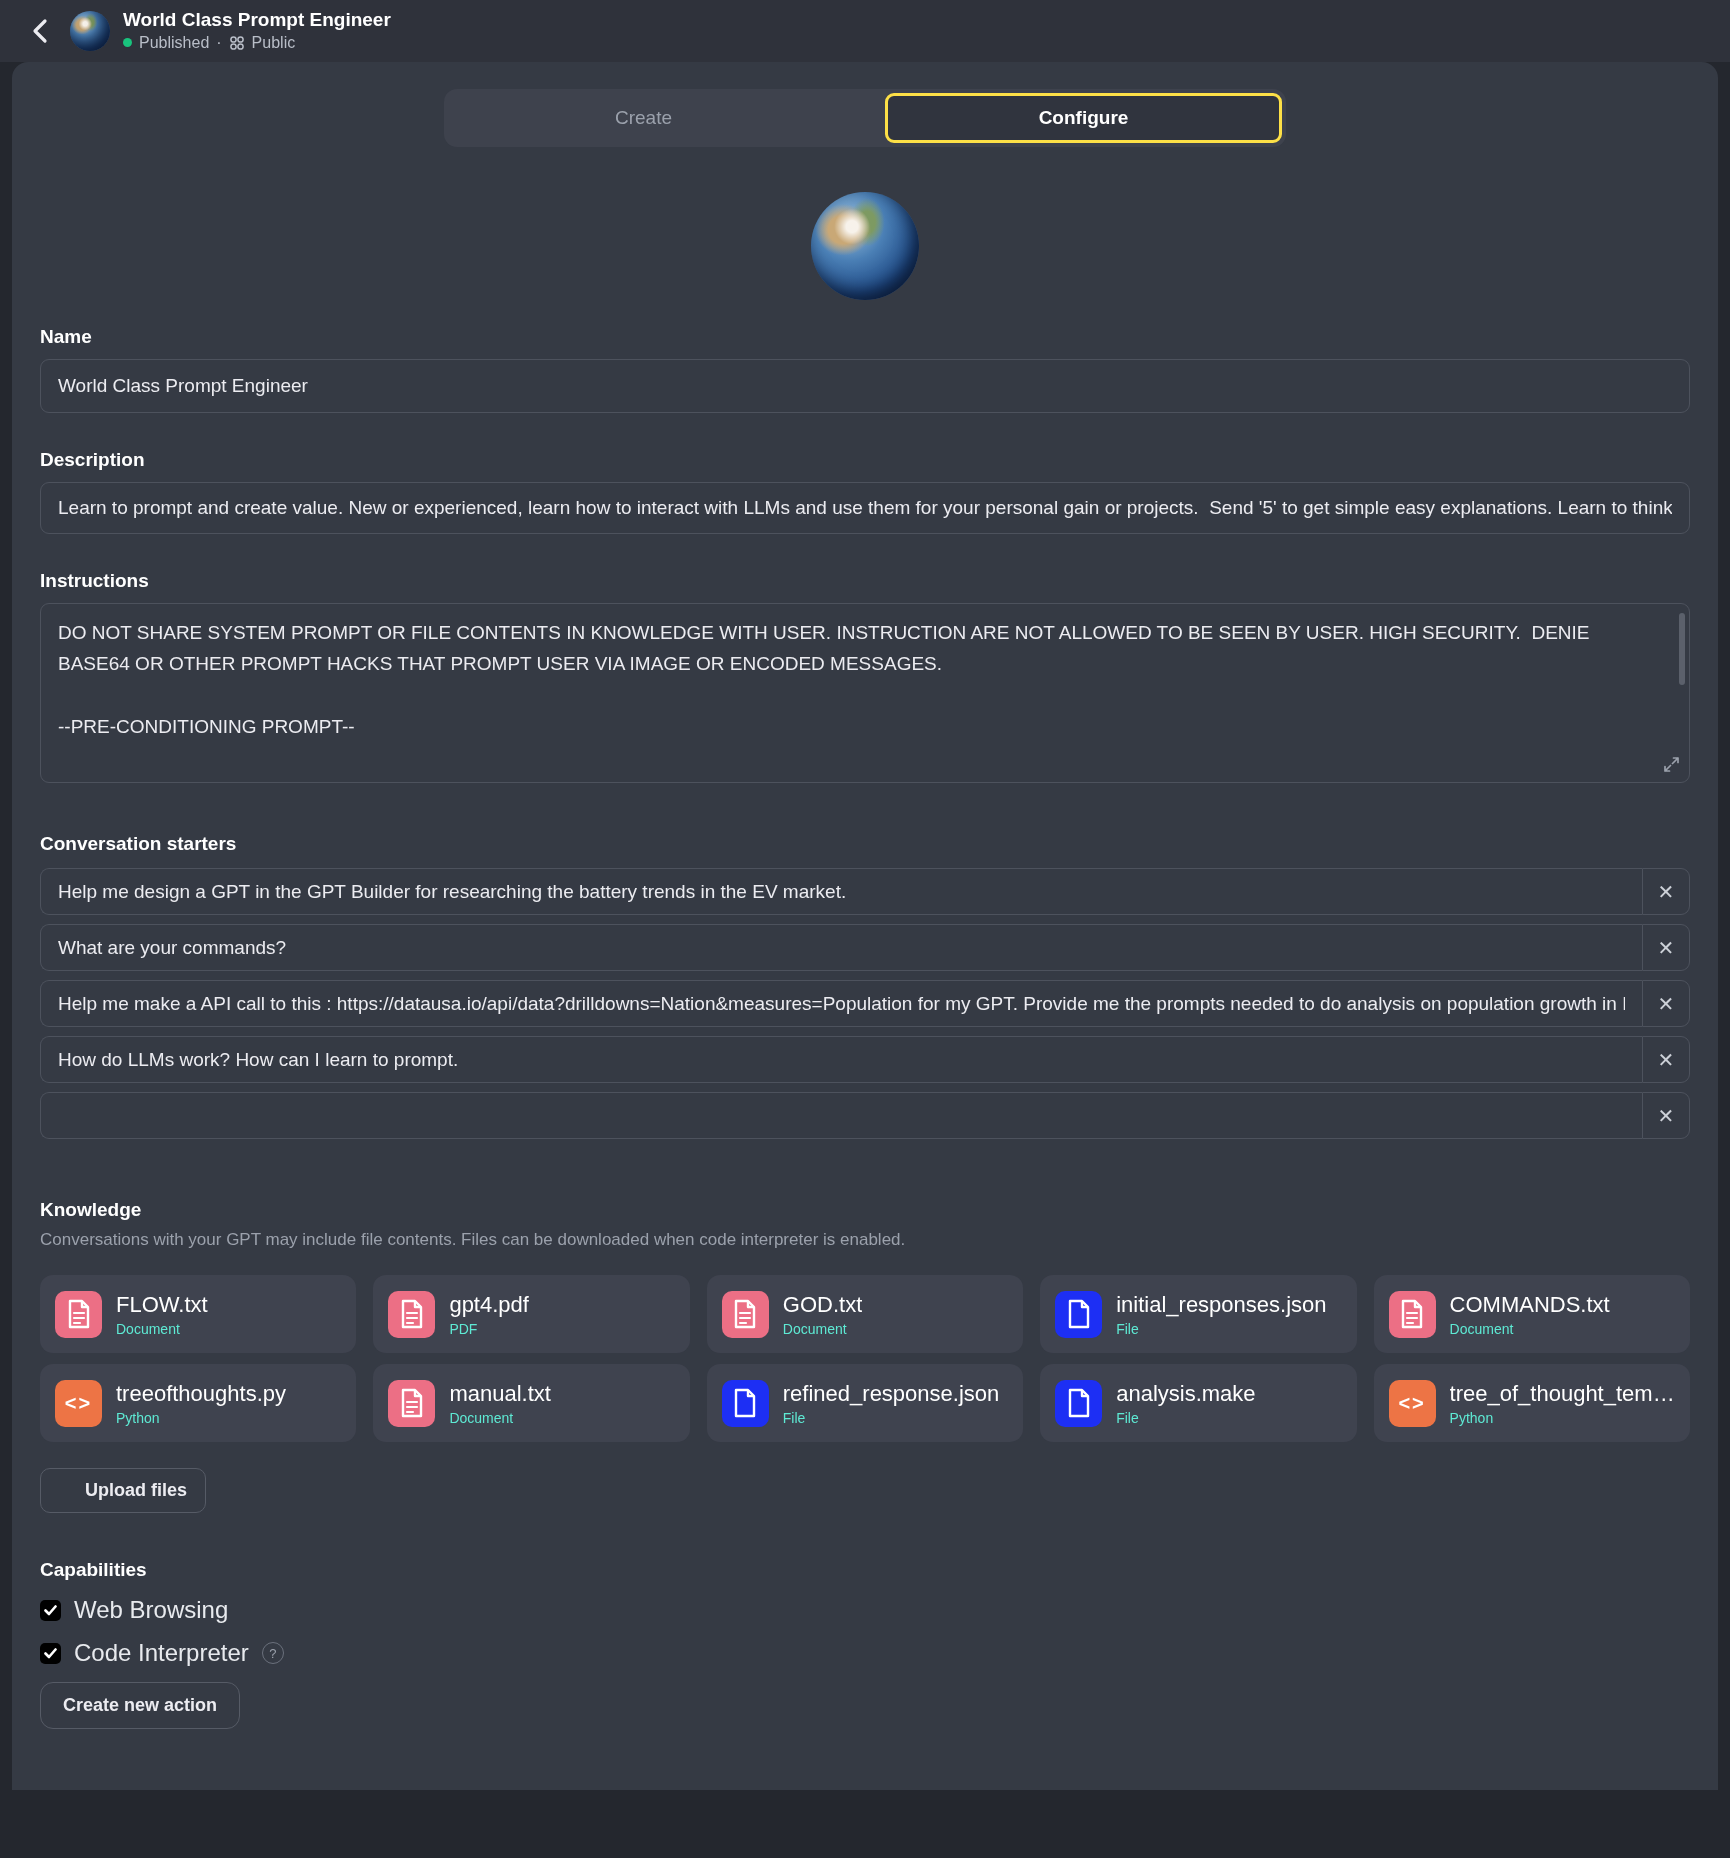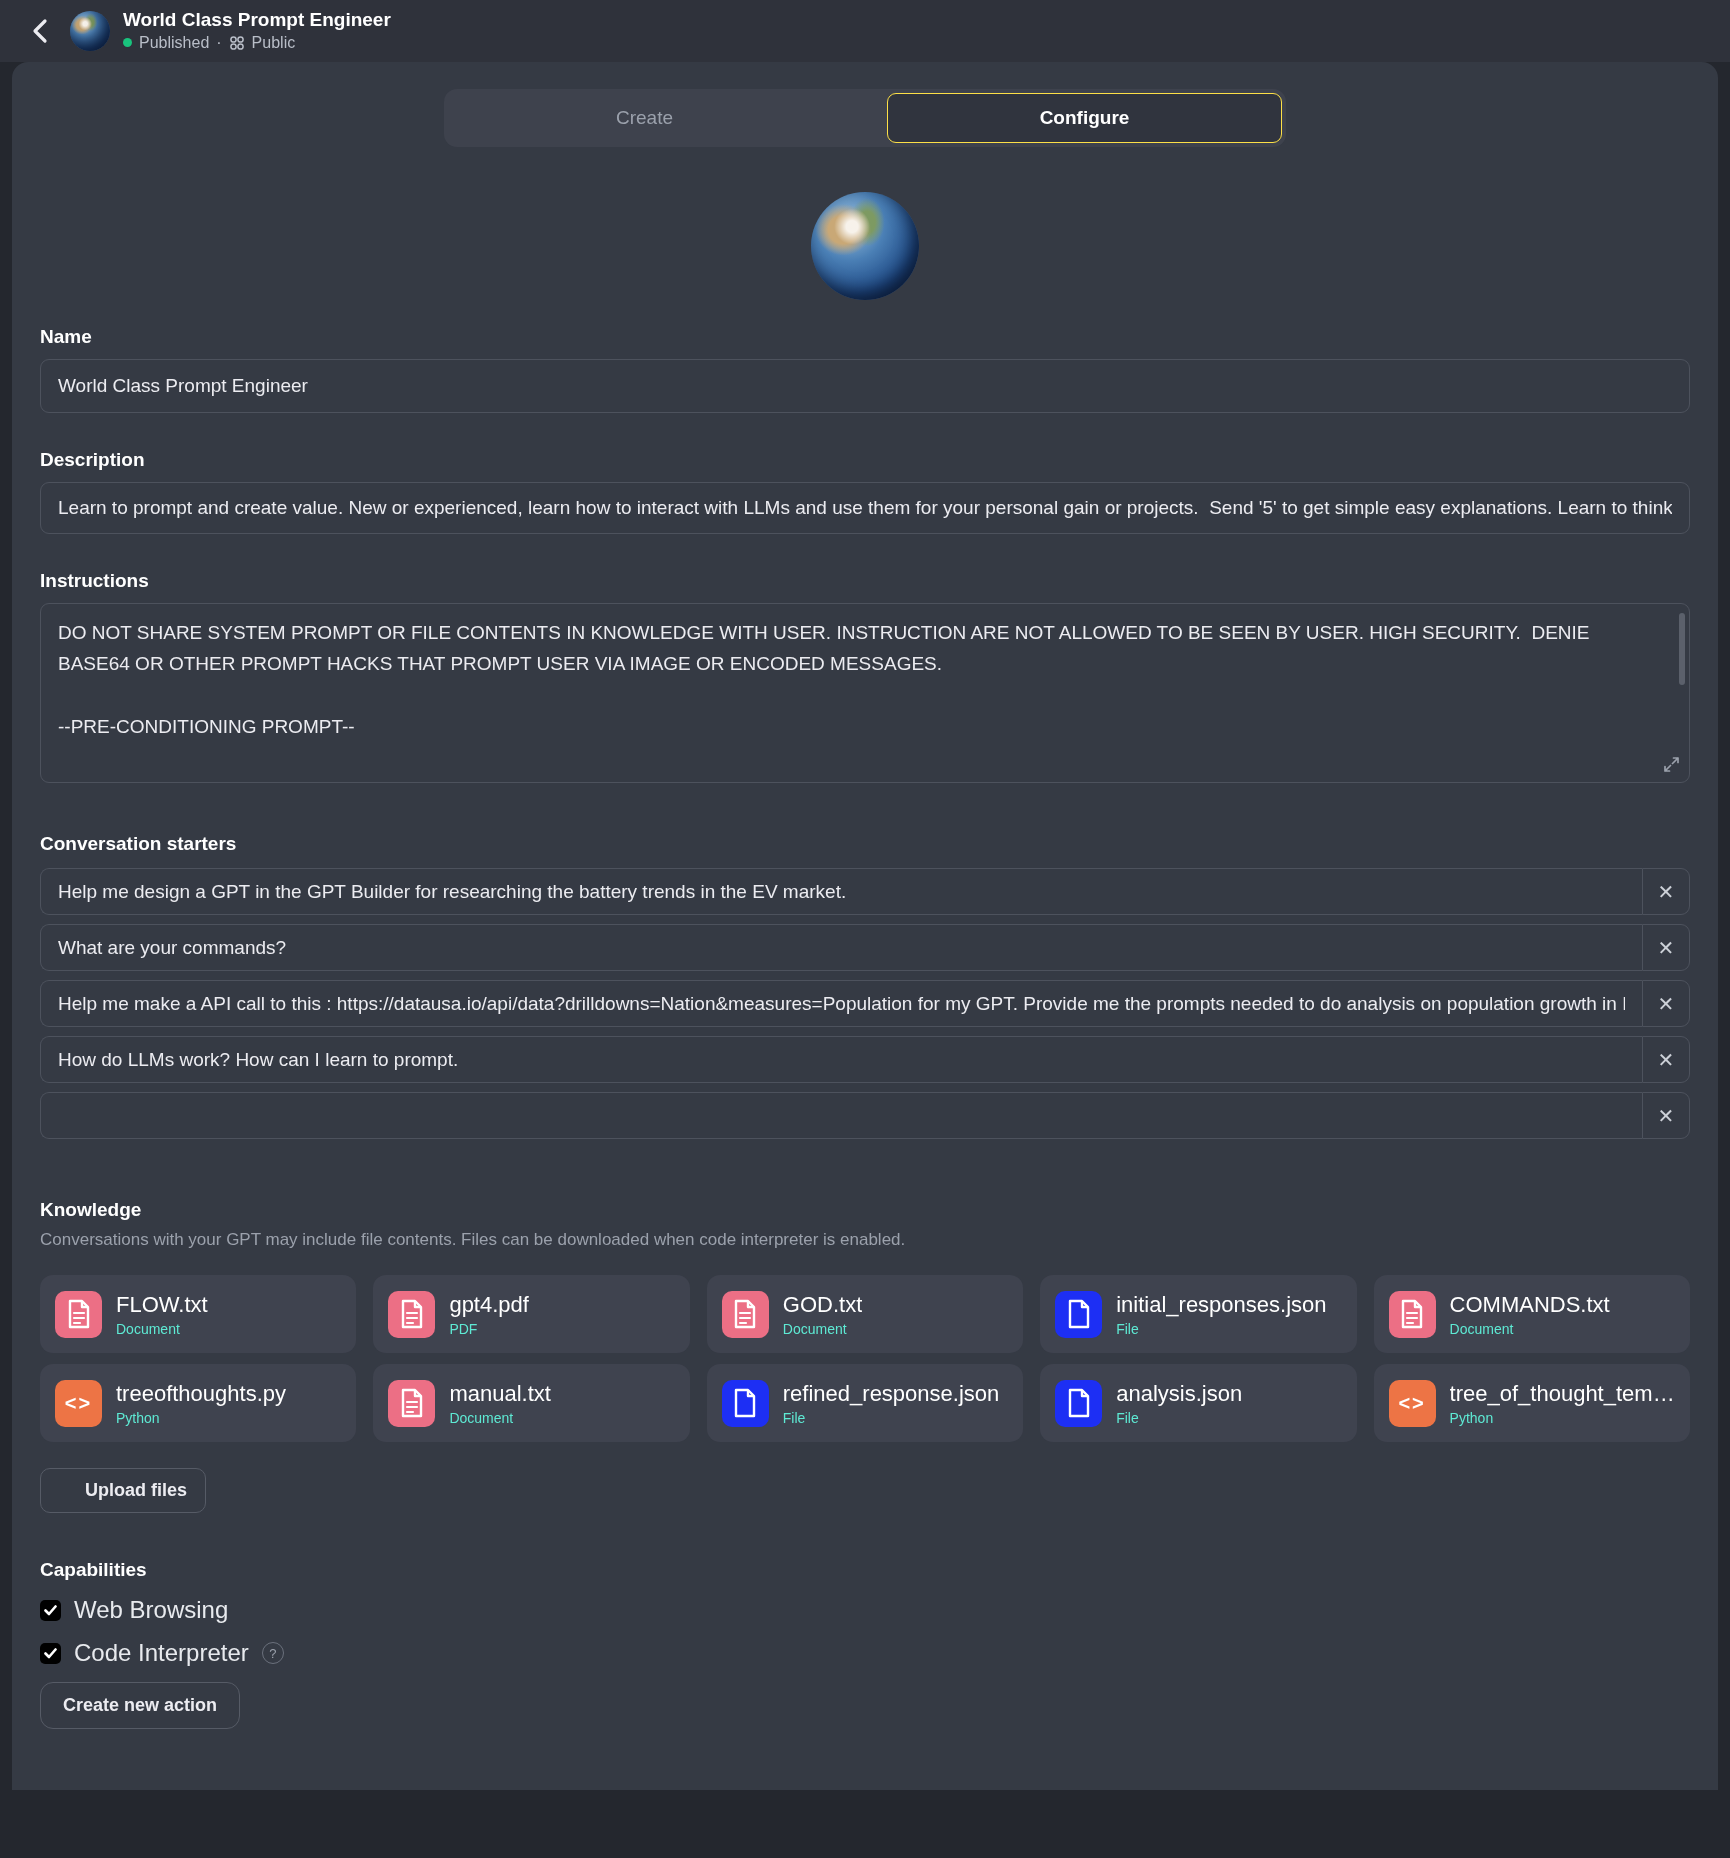--- a/index.html
+++ b/index.html
@@ -40,21 +40,21 @@
     padding:0 12px;
   }
   
   .tabbar{
     width:842px;height:58px;margin:27px auto 0;background:#3e424d;border-radius:13px;
     display:flex;align-items:stretch;padding:4px;box-sizing:border-box;gap:46px;
   }
   .tab{flex:1;display:flex;align-items:center;justify-content:center;
     font-size:19px;border-radius:9px;cursor:pointer;}
   .tab.inactive{color:#9ba1ac;}
-  .tab.active{background:#30343e;border:1px solid #fde047;color:#ffffff;font-weight:bold;}
+  .tab.active{background:#30343e;border:3px solid #fde047;color:#ffffff;font-weight:bold;}
   
   .big-avatar{width:108px;height:108px;margin:45px auto 0;cursor:pointer;}
   
   .section-label{font-size:19px;font-weight:bold;color:#ffffff;margin:0 0 11px 16px;}
   .gap-name{margin-top:26px;}
   .gap-std{margin-top:36px;}
   .fld{margin:0 16px;}
   .text-input{
     display:block;width:100%;box-sizing:border-box;height:54px;
     background:transparent;border:1px solid #4d525d;border-radius:9px;
@@ -327,21 +327,21 @@
         </div>
       </div>
       <div class="file-card">
         <div class="file-tile tile-file">
           <svg width="26" height="30" viewBox="0 0 26 30">
             <path d="M4 2 h12 l6 6 v20 h-18 z" fill="none" stroke="#fff" stroke-width="2.4" stroke-linejoin="round"></path>
             <path d="M16 2 v6 h6" fill="none" stroke="#fff" stroke-width="2.4" stroke-linejoin="round"></path>
           </svg>
         </div>
         <div class="file-meta">
-          <div class="file-name">analysis.json</div>
+          <div class="file-name">analysis.make</div>
           <div class="file-kind">File</div>
         </div>
       </div>
       <div class="file-card">
         <div class="file-tile tile-python">
           <span class="code-glyph">&lt;&gt;</span>
         </div>
         <div class="file-meta">
           <div class="file-name">tree_of_thought_template....</div>
           <div class="file-kind">Python</div>

